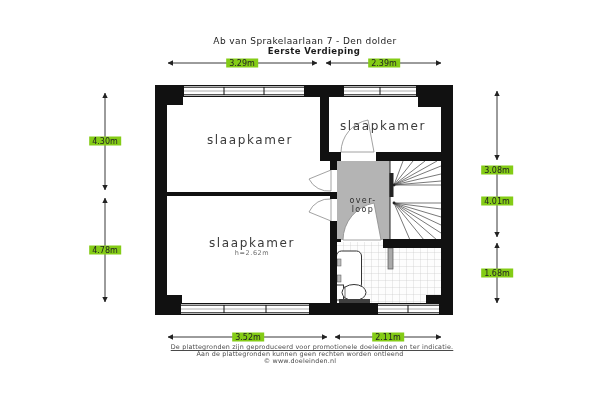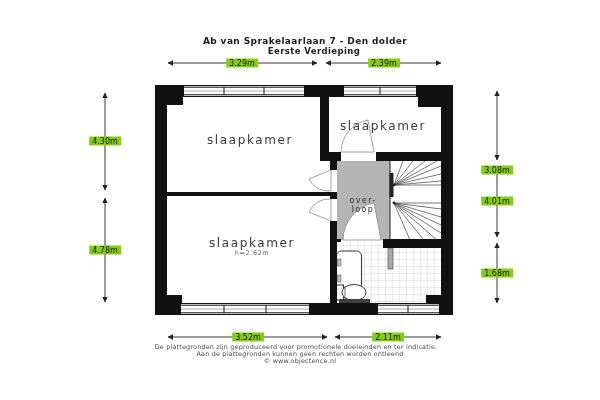--- a/index.html
+++ b/index.html
@@ -1,20 +1,20 @@
 <!DOCTYPE html>
 <html style="--wall: #111111; --landing: #b4b4b4; --tile: #c9c9c9; --dim: #222222;"><head>
 <meta charset="utf-8">
 <style>
   html,body{margin:0;padding:0;background:#fff;}
   .stage{position:relative;width:600px;height:400px;background:#fff;overflow:hidden;
          font-family:"DejaVu Sans","Liberation Sans",sans-serif;}
   .stage svg{position:absolute;left:0;top:0;}
   .lbl{position:absolute;transform:translate(-50%,-50%);white-space:nowrap;text-align:center;}
-  .title{font-size:9px;font-weight:bold;color:#1c1c1c;letter-spacing:.4px;text-align:center;}
+  .title{font-size:9px;font-weight:normal;color:#1c1c1c;letter-spacing:.4px;text-align:center;}
   .subtitle{font-size:8.5px;font-weight:bold;color:#1c1c1c;letter-spacing:.4px;}
   .dim{font-size:8px;color:var(--dim,#222);background:#84cc16;padding:0 3px;}
   .room-label{font-size:12px;letter-spacing:1.6px;color:#3a3a3a;}
   .room-sub{font-size:6.5px;letter-spacing:.6px;color:#6e6e6e;}
   .overloop-label{font-size:8px;letter-spacing:1.4px;color:#2f2f2f;line-height:9px;}
   .footer-line{font-size:6.4px;color:#4a4a4a;letter-spacing:.2px;}
   
   .wall{fill:var(--wall,#111);}
   .landing-fill{fill:var(--landing,#b4b4b4);}
   .bath-base{fill:#fdfdfd;}
@@ -169,16 +169,16 @@
   <span class="lbl dim" style="left:497px;top:201px;">4.01m</span>
   <span class="lbl dim" style="left:497px;top:273px;">1.68m</span>
 
   <span class="lbl room-label" style="left:250px;top:140px;">slaapkamer</span>
   <span class="lbl room-label" style="left:383px;top:126px;">slaapkamer</span>
   <span class="lbl room-label" style="left:252px;top:243px;">slaapkamer</span>
   <span class="lbl room-sub" style="left:252px;top:253px;">h=2.62m</span>
   <span class="lbl overloop-label" style="left:363px;top:200px;">over-</span>
   <span class="lbl overloop-label" style="left:363px;top:209px;">loop</span>
 
-  <span class="lbl footer-line" style="left:296px;top:347px;">De plattegronden zijn geproduceerd voor promotionele doeleinden en ter indicatie.</span>
+  <span class="lbl footer-line" style="left:312px;top:347px;text-decoration:underline;">De plattegronden zijn geproduceerd voor promotionele doeleinden en ter indicatie.</span>
   <span class="lbl footer-line" style="left:300px;top:354px;">Aan de plattegronden kunnen geen rechten worden ontleend</span>
-  <span class="lbl footer-line" style="left:300px;top:361px;">© www.objectence.nl</span>
+  <span class="lbl footer-line" style="left:300px;top:361px;">© www.doeleinden.nl</span>
 </div>
 
 </body></html>

